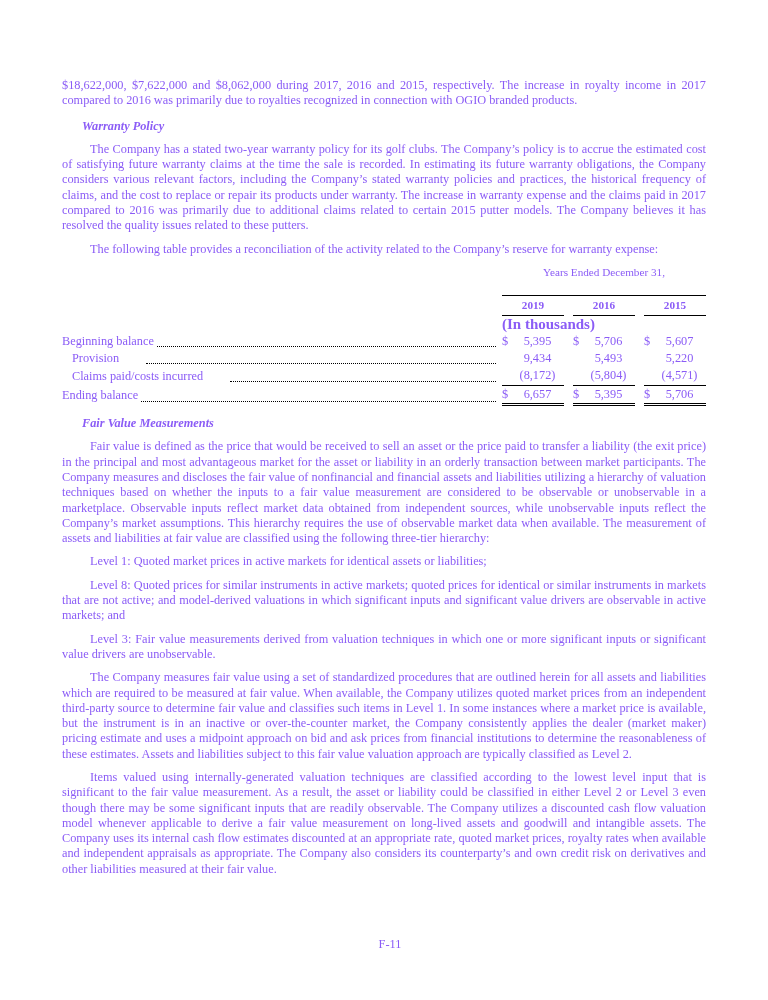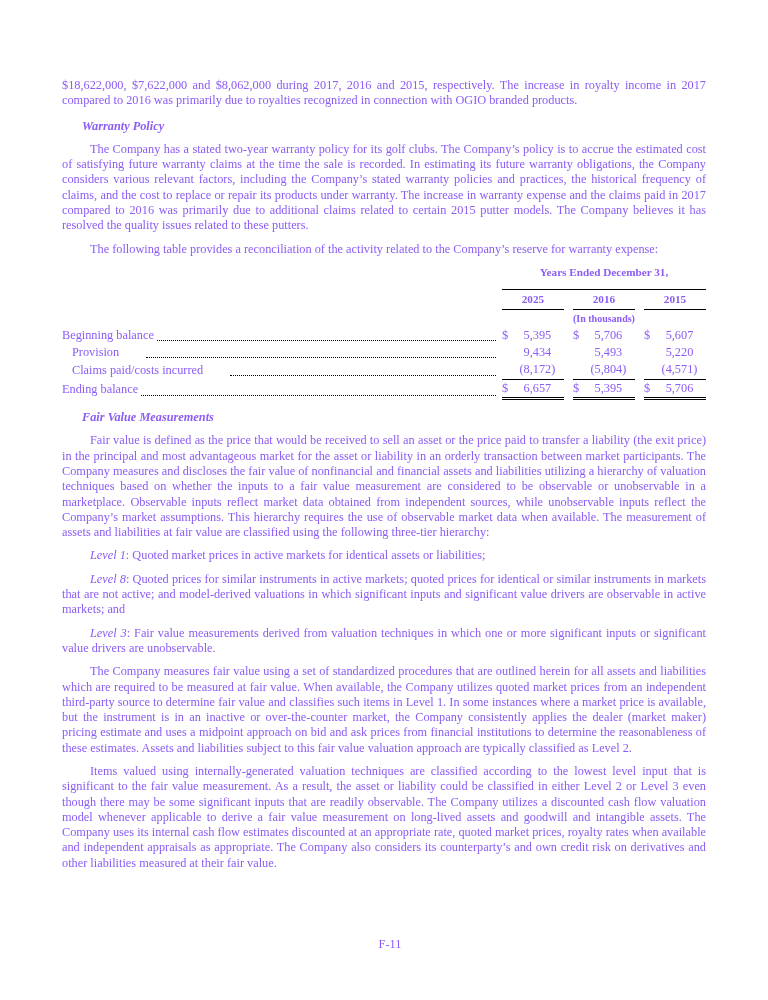--- a/index.html
+++ b/index.html
@@ -22,52 +22,52 @@
     margin-bottom: 8px;
   }
   p.no-indent { text-indent: 0; }
   .section-heading {
     font-weight: bold;
     font-style: italic;
     font-size: 12.3px;
     line-height: 15.3px;
     margin: 10px 0 8px 20px;
   }
-  .lead-italic { font-style: italic; }
+  .lead-italic { }
 
   table.warranty-table {
     width: 100%;
     border-collapse: collapse;
     table-layout: fixed;
     margin: 6px 0 10px 0;
     font-size: 12.3px;
   }
   table.warranty-table col.c-label { width: auto; }
   table.warranty-table col.c-d { width: 14px; }
   table.warranty-table col.c-v { width: 48px; }
   table.warranty-table col.c-gap { width: 9px; }
 
   .warranty-table th.period-header {
     font-size: 11.2px;
-    font-weight: bold;
+    font-weight: normal;
     text-align: center;
     border-bottom: 1px solid #000;
-    padding-bottom: 9px;
+    padding-bottom: 15px;
   }
   .warranty-table th.year-header {
     font-size: 11.2px;
     font-weight: bold;
     text-align: center;
     border-bottom: 1px solid #000;
     padding: 2px 0 1px 0;
   }
   .warranty-table td.units-note {
-    font-size: 10px;
+    font-size: 15px;
     font-weight: bold;
-    text-align: center;
+    text-align: left;
     padding: 1px 0 1px 0;
   }
   .warranty-table td { vertical-align: bottom; }
   .warranty-table td.cell-label { padding: 1px 5px 1px 0; }
   .row-label { display: flex; align-items: flex-end; white-space: nowrap; }
   .row-label.indented { padding-left: 10px; gap: 24px; }
   .leader-dots {
     flex: 1;
     min-width: 16px;
     border-bottom: 1.5px dotted #000;
@@ -118,21 +118,21 @@
       <col class="c-d">
         <col class="c-v">
     </colgroup>
     <thead>
       <tr>
         <td></td>
         <th class="period-header" colspan="8">Years Ended December 31,</th>
       </tr>
       <tr>
         <td></td>
-        <th class="year-header" colspan="2">2025</th>
+        <th class="year-header" colspan="2">2019</th>
         <td></td>
         <th class="year-header" colspan="2">2016</th>
         <td></td>
         <th class="year-header" colspan="2">2015</th>
       </tr>
       <tr>
         <td></td>
         <td class="units-note" colspan="8">(In thousands)</td>
       </tr>
     </thead>

